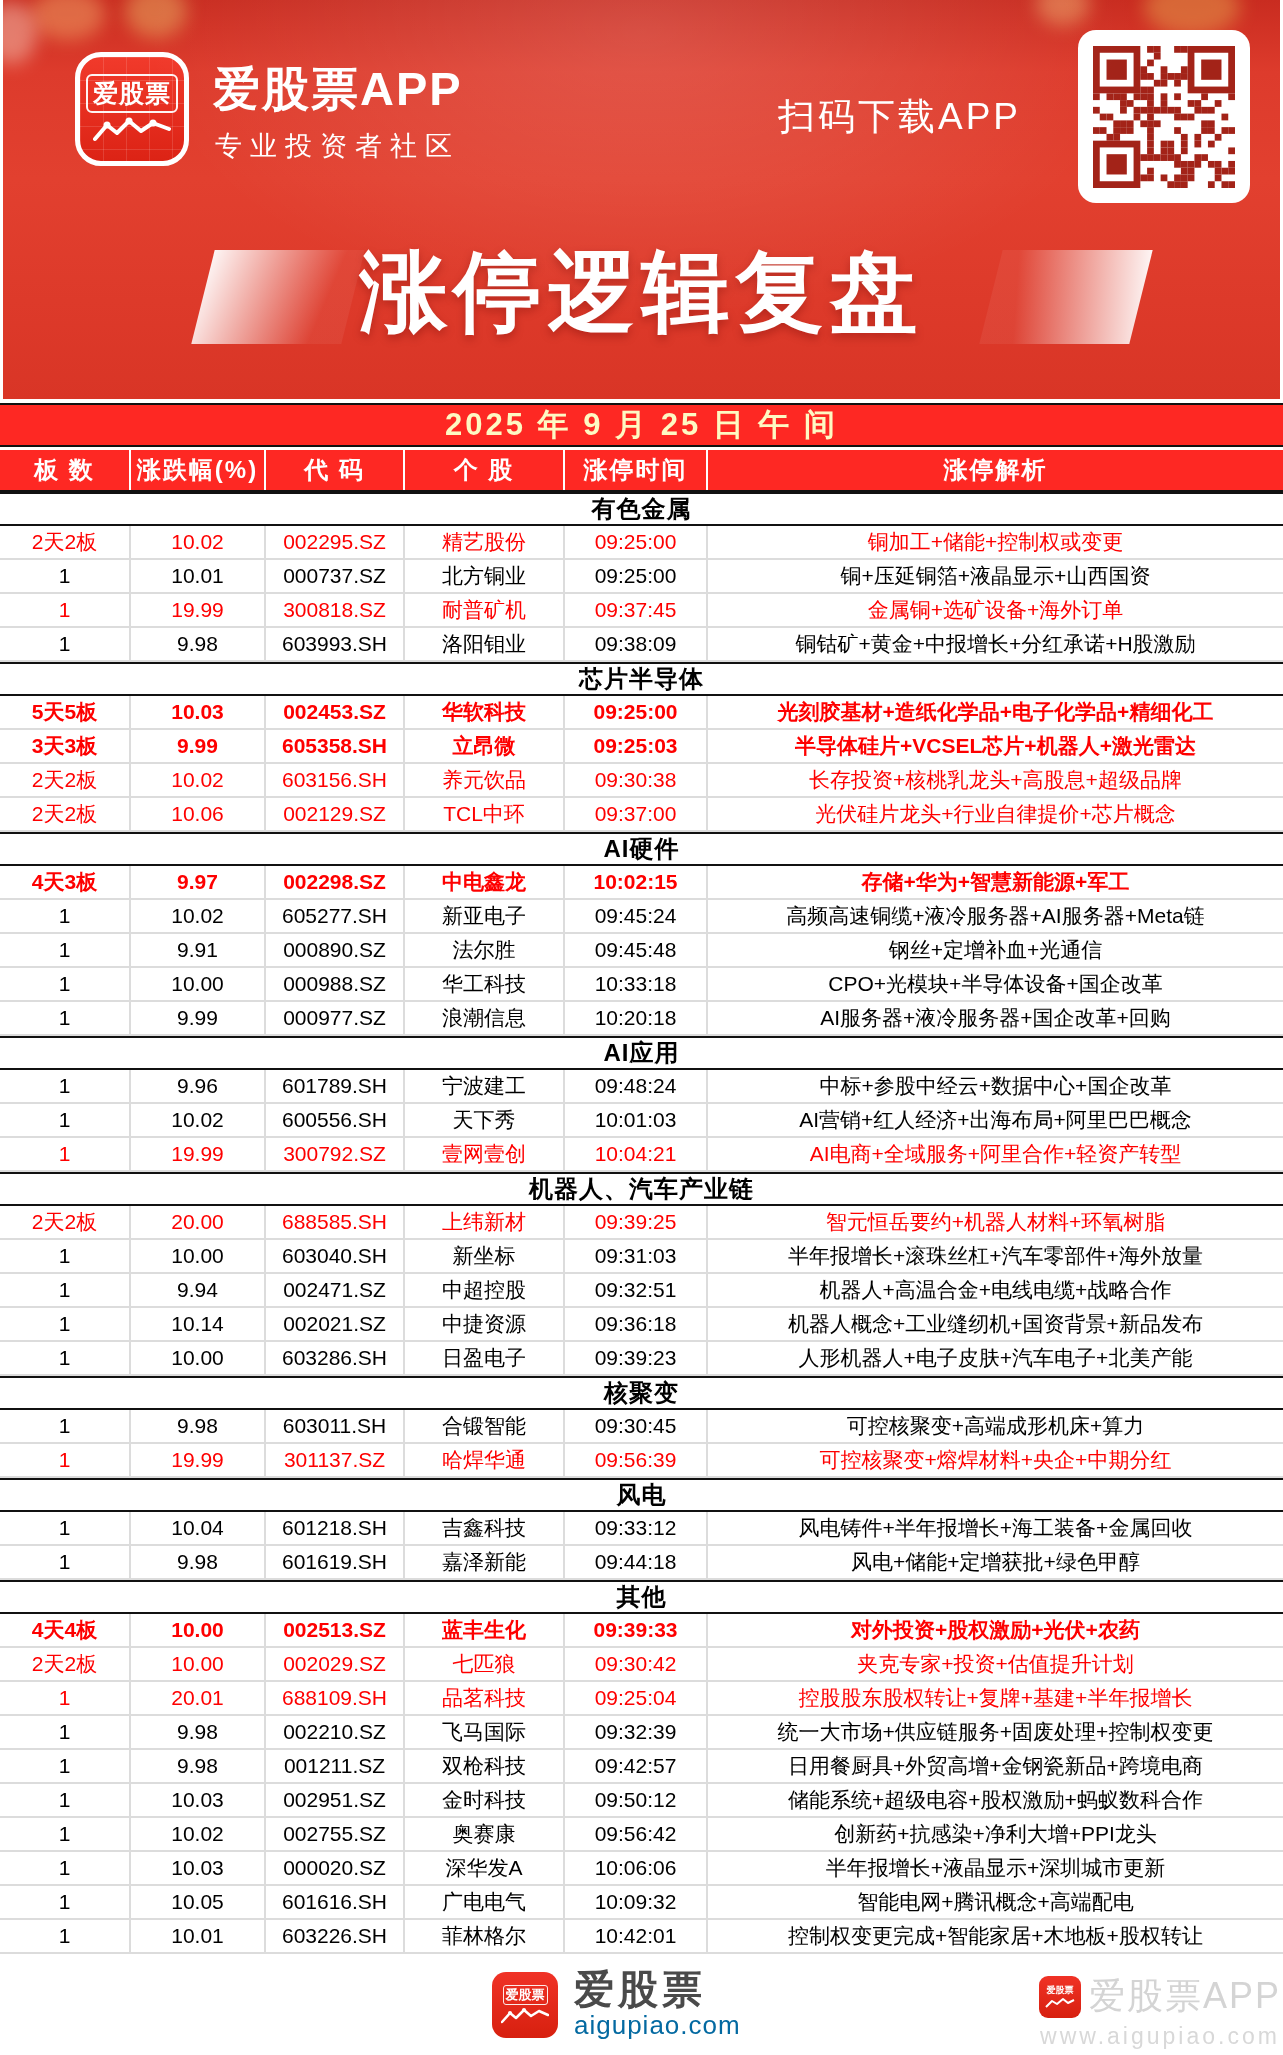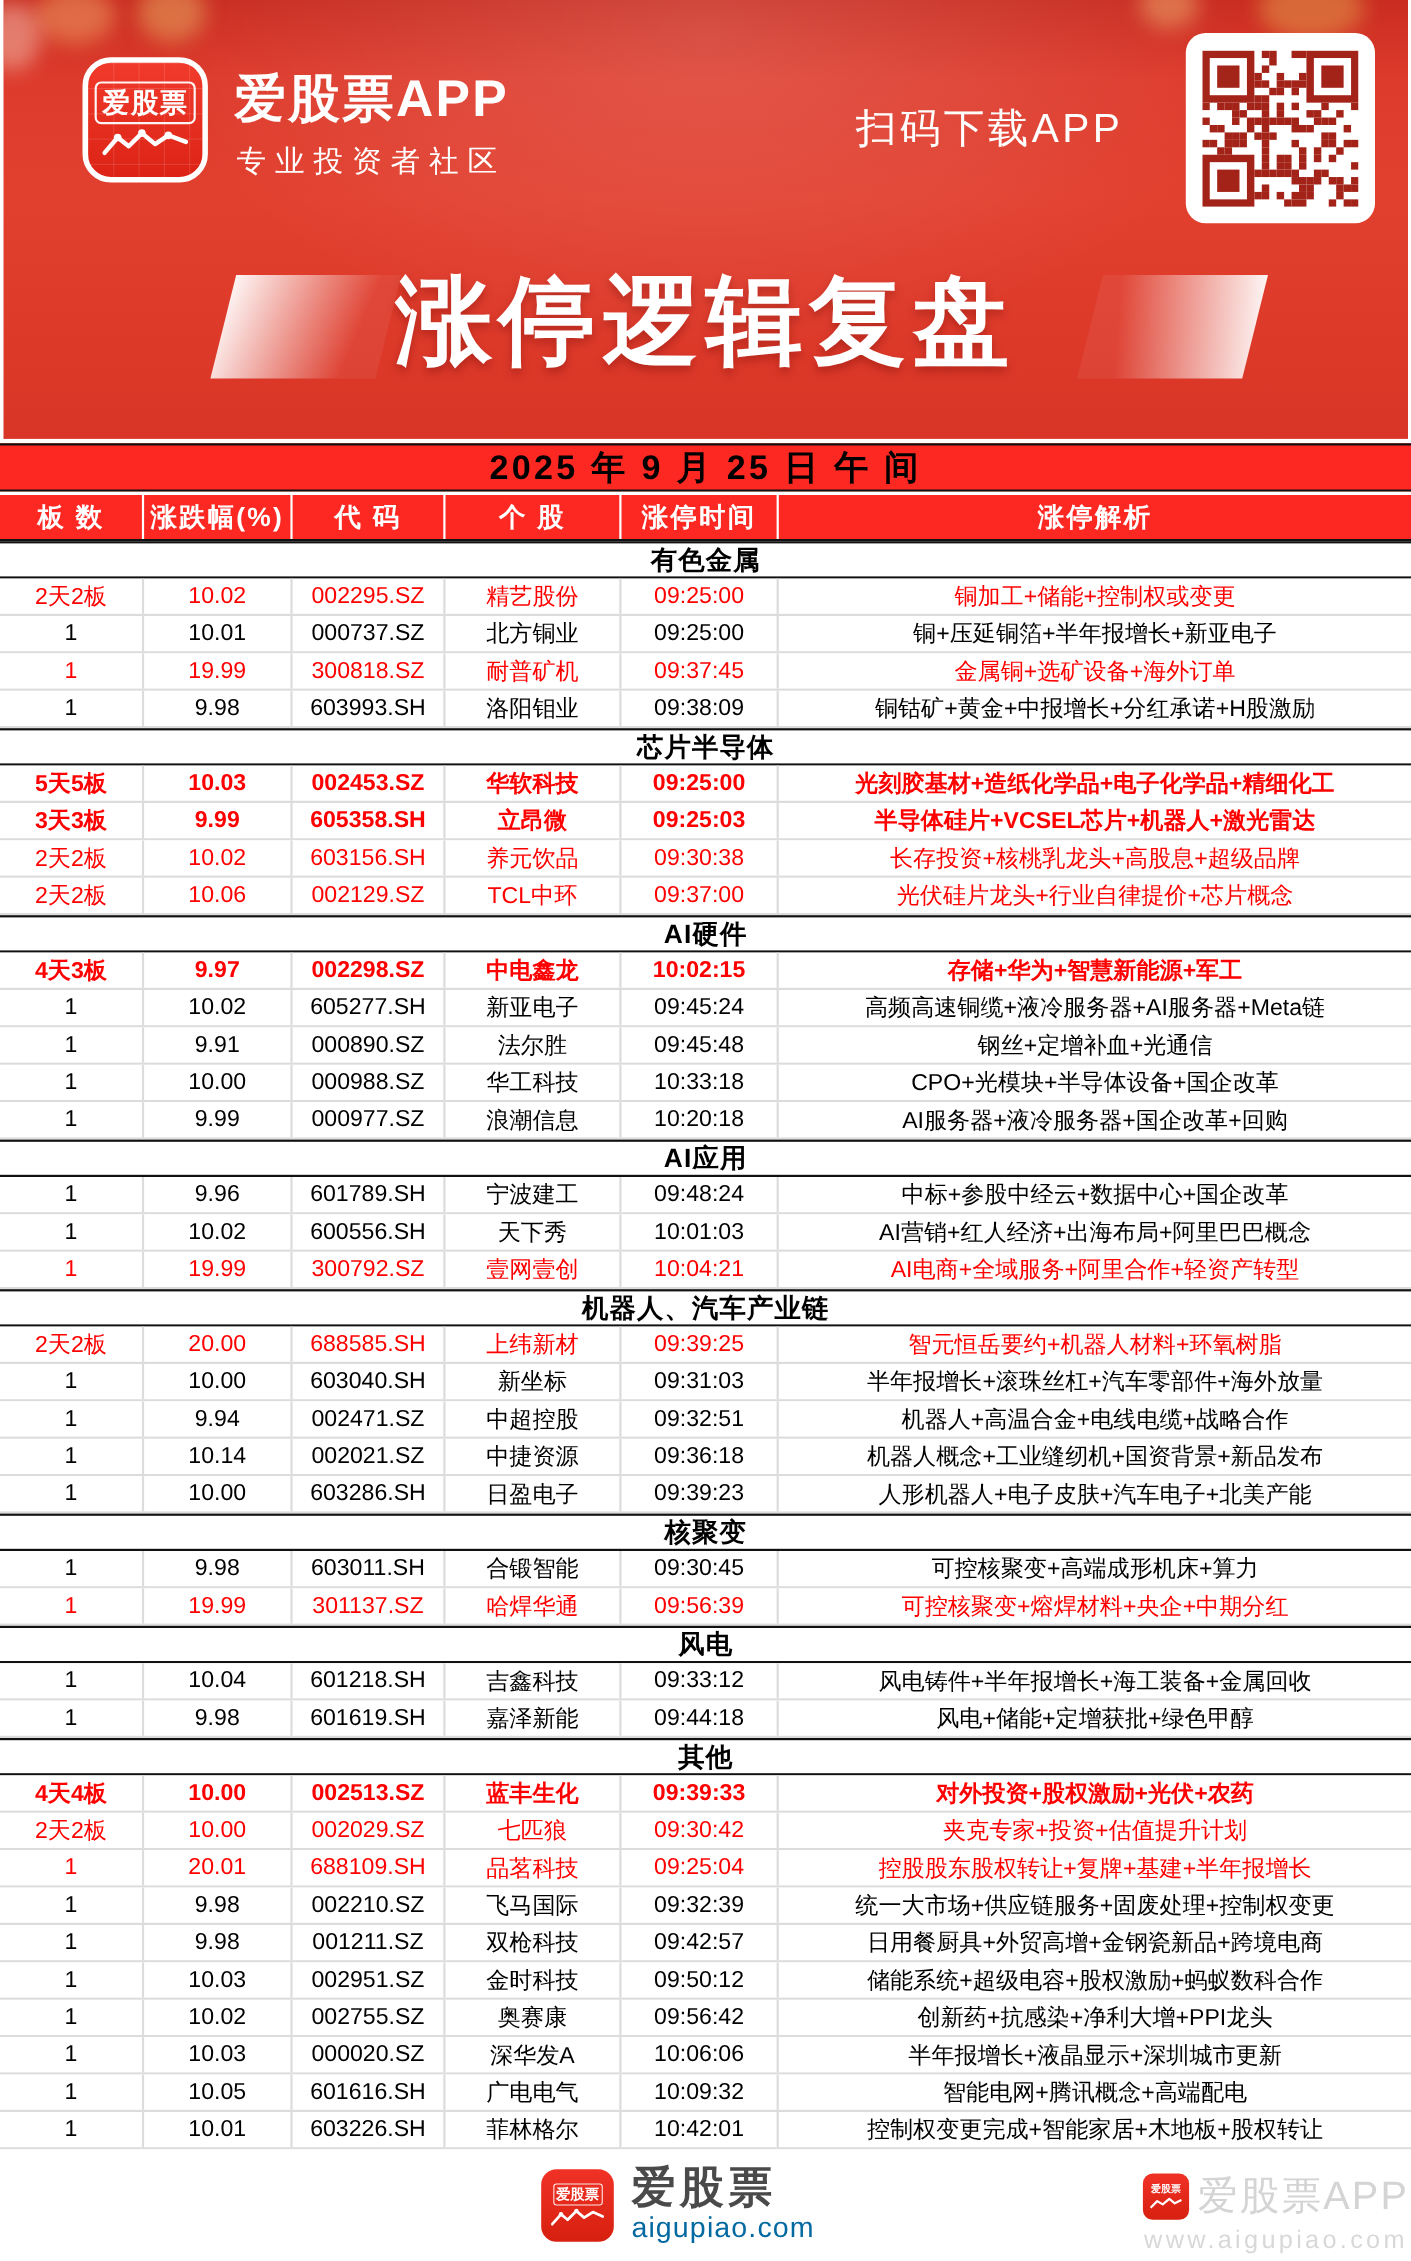--- a/index.html
+++ b/index.html
@@ -57,21 +57,21 @@
     position:absolute; left:0; right:0; top:246px; text-align:center;
     color:#fff; font-size:88px; font-weight:900; letter-spacing:6px; line-height:1.05;
     text-shadow:0 4px 8px rgba(110,10,5,.35);
   }
 
   
   .white-gap { height:4px; background:#fff; }
   .white-gap2 { height:3px; background:#fff; }
   .date-bar {
     height:44px; background:#fe2823; border-top:2px solid #111; border-bottom:2px solid #111;
-    color:#000000; text-align:center; font-size:31px; font-weight:bold; line-height:39px; letter-spacing:3px;
+    color:#fef9c3; text-align:center; font-size:31px; font-weight:bold; line-height:39px; letter-spacing:3px;
   }
   .header-row {
     display:grid; grid-template-columns:131px 135px 139px 160px 143px 1fr;
     height:42px; background:#fe2823; border-bottom:2px solid #111;
   }
   .header-cell {
     color:#fff; font-size:24px; font-weight:bold; letter-spacing:2px;
     display:flex; align-items:center; justify-content:center;
     border-right:2px solid #fff;
     text-align:center;
@@ -312,21 +312,21 @@
         <div class="cell stock">精艺股份</div>
         <div class="cell time">09:25:00</div>
         <div class="cell reason">铜加工+储能+控制权或变更</div>
       </div>
       <div class="data-row black">
         <div class="cell boards">1</div>
         <div class="cell pct">10.01</div>
         <div class="cell code">000737.SZ</div>
         <div class="cell stock">北方铜业</div>
         <div class="cell time">09:25:00</div>
-        <div class="cell reason">铜+压延铜箔+半年报增长+新亚电子</div>
+        <div class="cell reason">铜+压延铜箔+液晶显示+山西国资</div>
       </div>
       <div class="data-row red">
         <div class="cell boards">1</div>
         <div class="cell pct">19.99</div>
         <div class="cell code">300818.SZ</div>
         <div class="cell stock">耐普矿机</div>
         <div class="cell time">09:37:45</div>
         <div class="cell reason">金属铜+选矿设备+海外订单</div>
       </div>
       <div class="data-row black">

